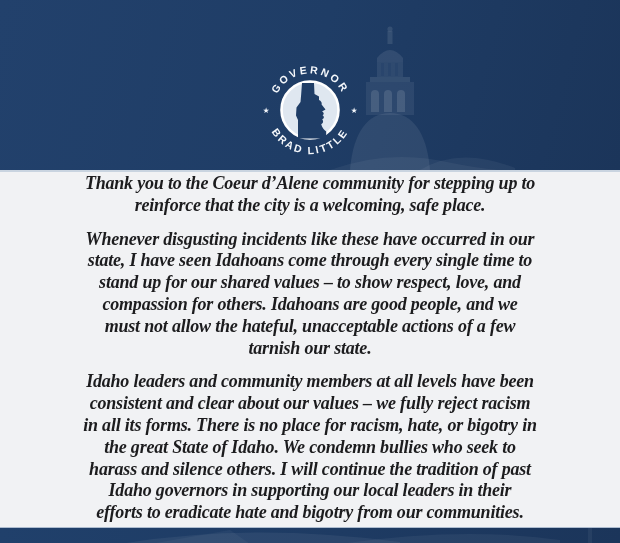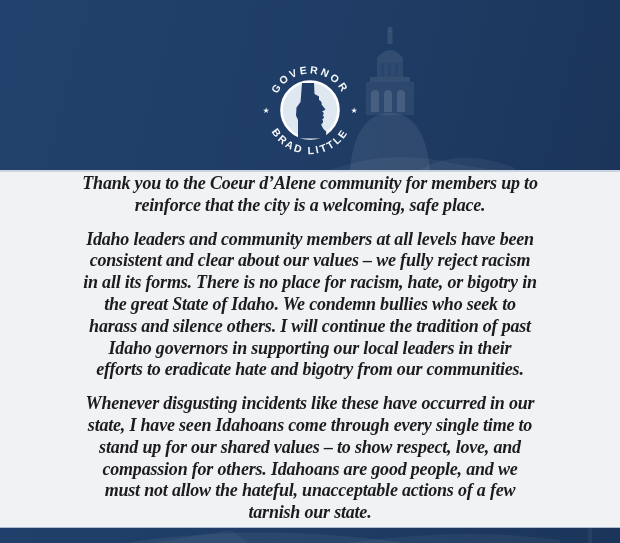--- a/index.html
+++ b/index.html
@@ -156,35 +156,35 @@
       <text class="seal-ring-text-bottom">
         <textPath href="#arcBottom" startOffset="50%" text-anchor="middle">BRAD LITTLE</textPath>
       </text>
 
       <text x="8" y="55" text-anchor="middle" class="seal-star">★</text>
       <text x="96" y="55" text-anchor="middle" class="seal-star">★</text>
     </svg>
   </div>
 
   <div class="statement">
-    <p>Thank you to the Coeur d’Alene community for members up to
+    <p>Thank you to the Coeur d’Alene community for stepping up to
 reinforce that the city is a welcoming, safe place.</p>
+    <p>Whenever disgusting incidents like these have occurred in our
+state, I have seen Idahoans come through every single time to
+stand up for our shared values – to show respect, love, and
+compassion for others. Idahoans are good people, and we
+must not allow the hateful, unacceptable actions of a few
+tarnish our state.</p>
     <p>Idaho leaders and community members at all levels have been
 consistent and clear about our values – we fully reject racism
 in all its forms. There is no place for racism, hate, or bigotry in
 the great State of Idaho. We condemn bullies who seek to
 harass and silence others. I will continue the tradition of past
 Idaho governors in supporting our local leaders in their
 efforts to eradicate hate and bigotry from our communities.</p>
-    <p>Whenever disgusting incidents like these have occurred in our
-state, I have seen Idahoans come through every single time to
-stand up for our shared values – to show respect, love, and
-compassion for others. Idahoans are good people, and we
-must not allow the hateful, unacceptable actions of a few
-tarnish our state.</p>
   </div>
 
   <div class="footer-strip">
     <svg class="footer-svg" viewBox="0 0 620 16" aria-hidden="true">
       <path d="M120,16 Q250,-6 400,14 L400,16 Z" fill="#ffffff" opacity="0.06"></path>
       <path d="M340,16 Q460,-2 560,12 L560,16 Z" fill="#ffffff" opacity="0.05"></path>
       <path d="M150,16 L230,2 L250,16 Z" fill="#ffffff" opacity="0.04"></path>
       <path d="M780,16 L900,0 920,16 Z" fill="#ffffff" opacity="0.04"></path>
       <rect x="588" y="0" width="4" height="16" fill="#ffffff" opacity="0.05"></rect>
     </svg>

